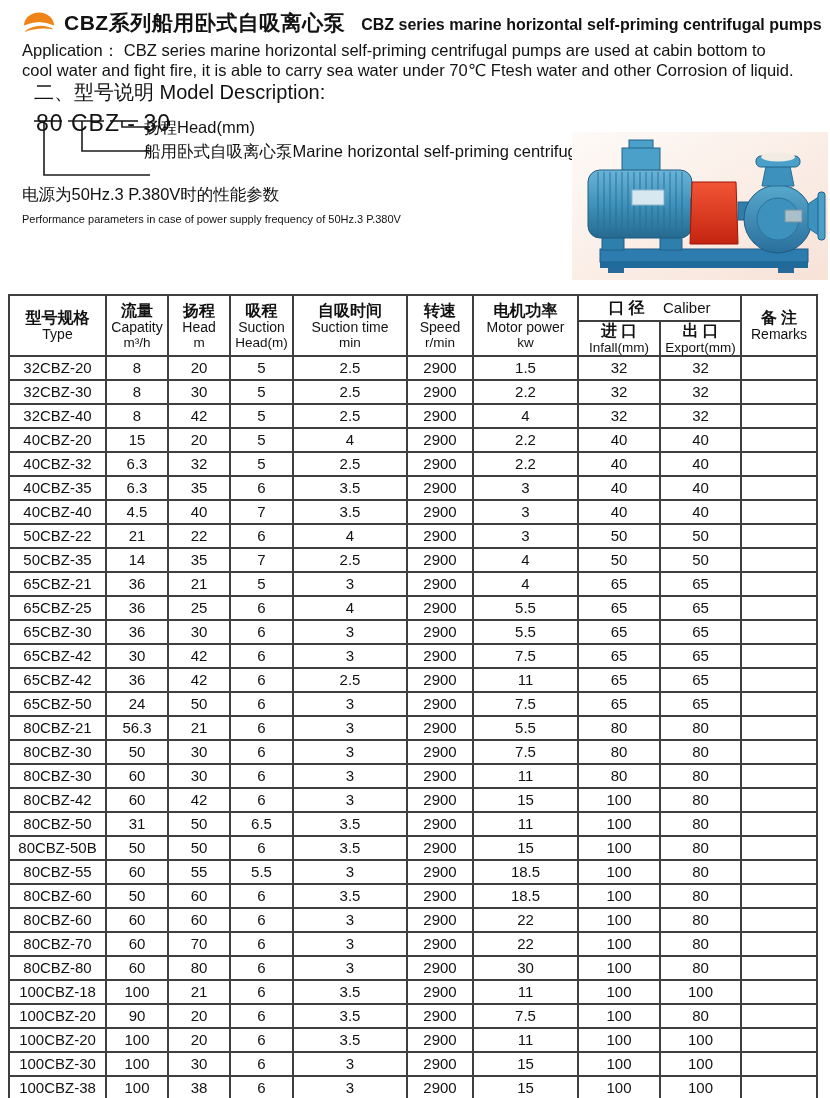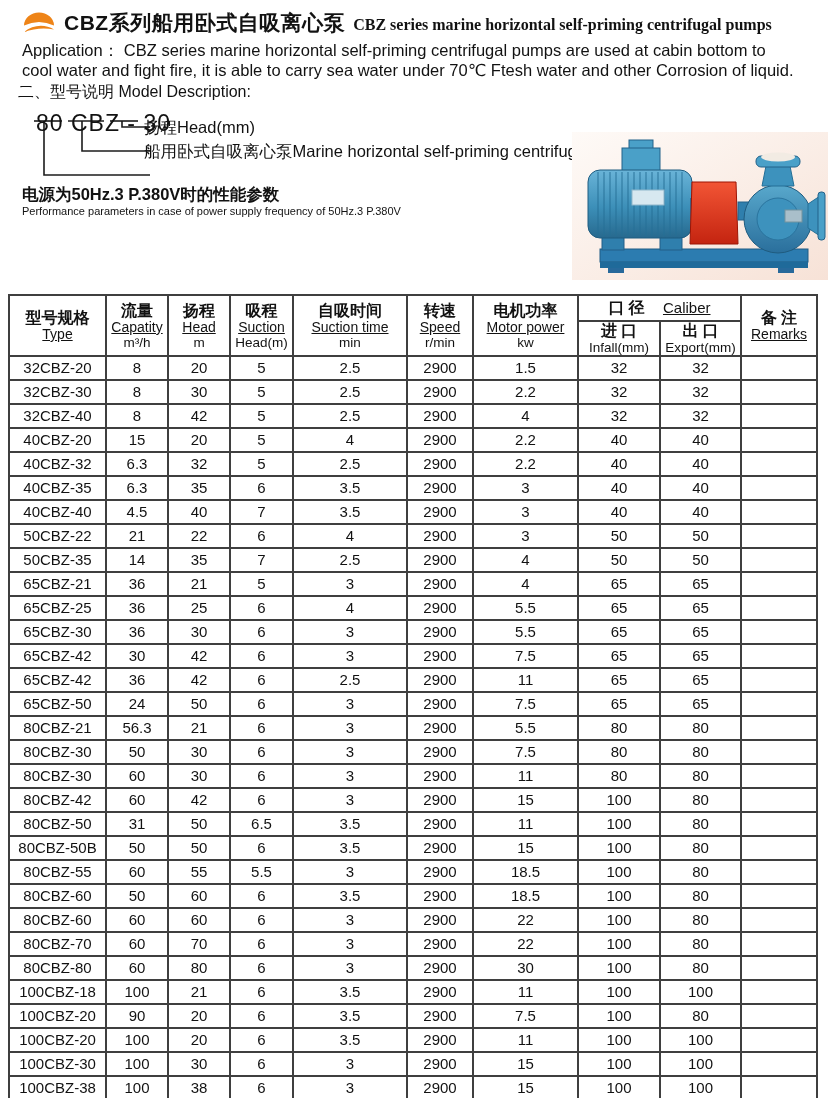--- a/index.html
+++ b/index.html
@@ -5,50 +5,50 @@
   html,body{margin:0;padding:0;background:#ffffff;}
   body{width:830px;height:1098px;font-family:"Liberation Sans","DejaVu Sans",sans-serif;color:#121212;}
   .page{position:relative;width:830px;height:1098px;overflow:hidden;background:#fff;}
 
   
   .top{position:relative;height:292px;}
 
   .doc-header{display:flex;align-items:center;gap:8px;padding:8px 0 0 22px;height:30px;}
   .logo{width:34px;height:26px;flex:0 0 auto;}
   .title-zh{font-size:21px;font-weight:bold;letter-spacing:0.5px;}
-  .title-en{font-size:16px;font-weight:bold;margin-left:8px;font-family:Liberation Serif, serif;}
+  .title-en{font-size:16px;font-weight:bold;margin-left:16px;}
 
   .para{margin:0;padding:0;}
   .para-zh{margin:6px 0 0 22px;width:778px;font-size:16px;line-height:22px;}
   .para-en{margin:2px 0 0 22px;width:778px;font-size:16.5px;line-height:20px;}
 
-  .sec-heading{margin:2px 0 0 18px;font-size:16px;line-height:20px;font-weight:normal;}
+  .sec-heading{margin:2px 0 0 34px;font-size:20px;line-height:20px;font-weight:normal;}
 
   
   .model-diagram{position:relative;height:82px;margin-left:22px;}
   .model-code{position:absolute;left:14px;top:12px;font-size:23px;line-height:18px;letter-spacing:1px;}
   .model-connectors{position:absolute;left:0;top:0;}
   .model-label{position:absolute;left:122px;font-size:16.5px;line-height:18px;white-space:nowrap;}
   .model-label.l0{top:16px;}
   .model-label.l1{top:40px;}
   .model-label.l2{top:64px;}
 
-  .sub-zh{margin:1px 0 0 22px;font-size:16.5px;line-height:18px;font-weight:bold;}
+  .sub-zh{margin:1px 0 8px 22px;font-size:16.5px;line-height:18px;}
   .sub-en{margin:0 0 0 22px;font-size:11px;line-height:17px;}
 
   
   .pump-photo{position:absolute;top:132px;left:572px;width:256px;height:148px;}
 
   
   table.perf{border-collapse:collapse;table-layout:fixed;width:808px;margin:2px 0 0 8px;}
   table.perf th,table.perf td{border:2px solid #3f3f3f;text-align:center;vertical-align:middle;padding:0;overflow:hidden;}
   thead th{background:#fff;font-weight:normal;}
   .h-zh{font-size:16px;font-weight:bold;line-height:18px;}
   .h-zh.sp{letter-spacing:4px;margin-right:-4px;}
-  .h-en{font-size:14px;font-weight:normal;line-height:15px;text-decoration:underline;}
+  .h-en{font-size:14px;font-weight:normal;line-height:15px;}
   .h-unit{font-size:13.5px;font-weight:normal;line-height:15px;}
   .caliber-cell{height:24px;}
   .caliber-cell .h-zh{display:inline;margin-right:10px;}
   .caliber-cell .h-en{display:inline;font-size:15px;}
   tbody td{height:22px;font-size:15px;line-height:22px;white-space:nowrap;}
 </style>
 </head>
 <body>
 
 <div class="page">

